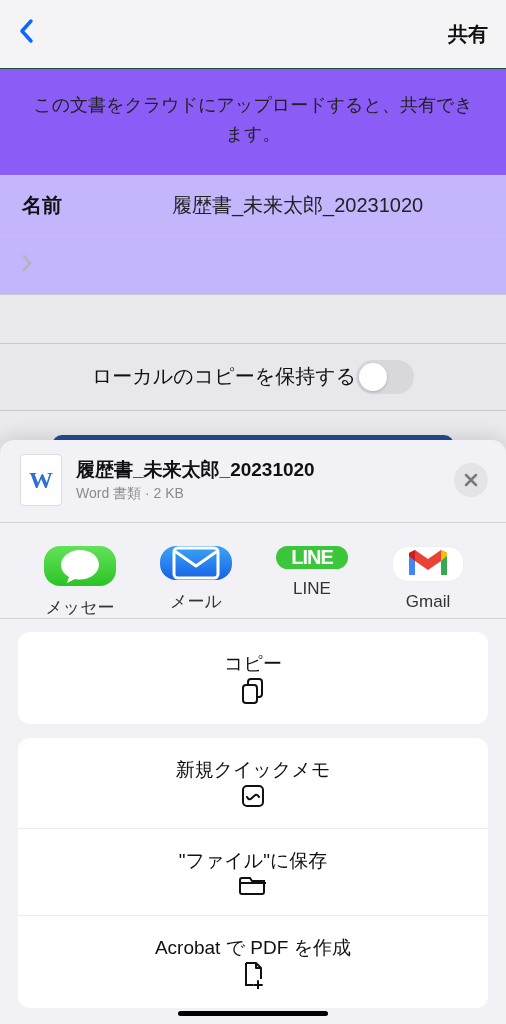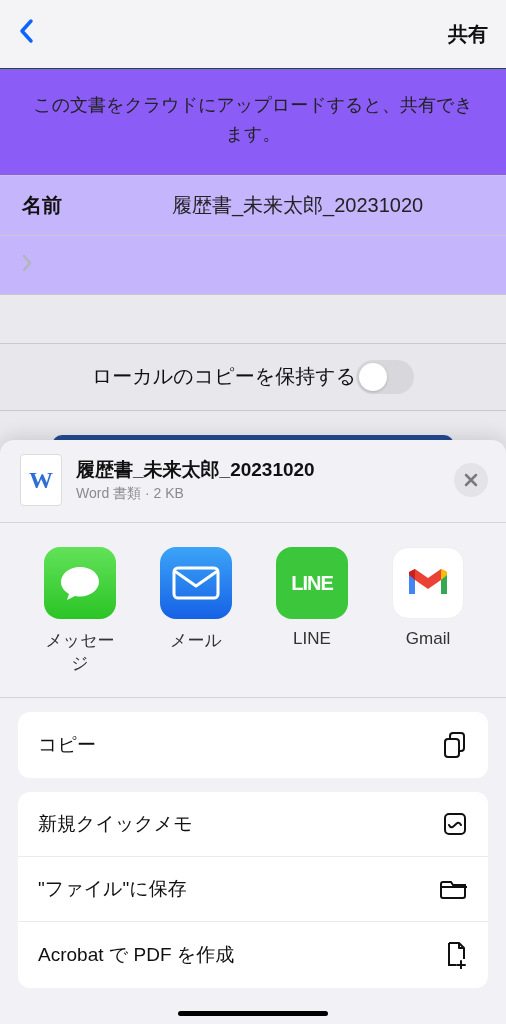--- a/index.html
+++ b/index.html
@@ -154,20 +154,21 @@
     margin-top: 14px;
     overflow: hidden;
   }
   .action {
     display: flex;
     align-items: center;
     justify-content: space-between;
     padding: 19px 20px;
     font-size: 19px;
     color: #111;
+    flex-direction: column;
   }
   .action + .action { border-top: 1px solid #eceaec; }
   .action-icon { color: #111; display:flex; }
 
   .home-ind {
     position: absolute;
     bottom: 8px; left: 50%; transform: translateX(-50%);
     width: 150px; height: 5px; border-radius: 3px; background: #000;
   }
 </style>

